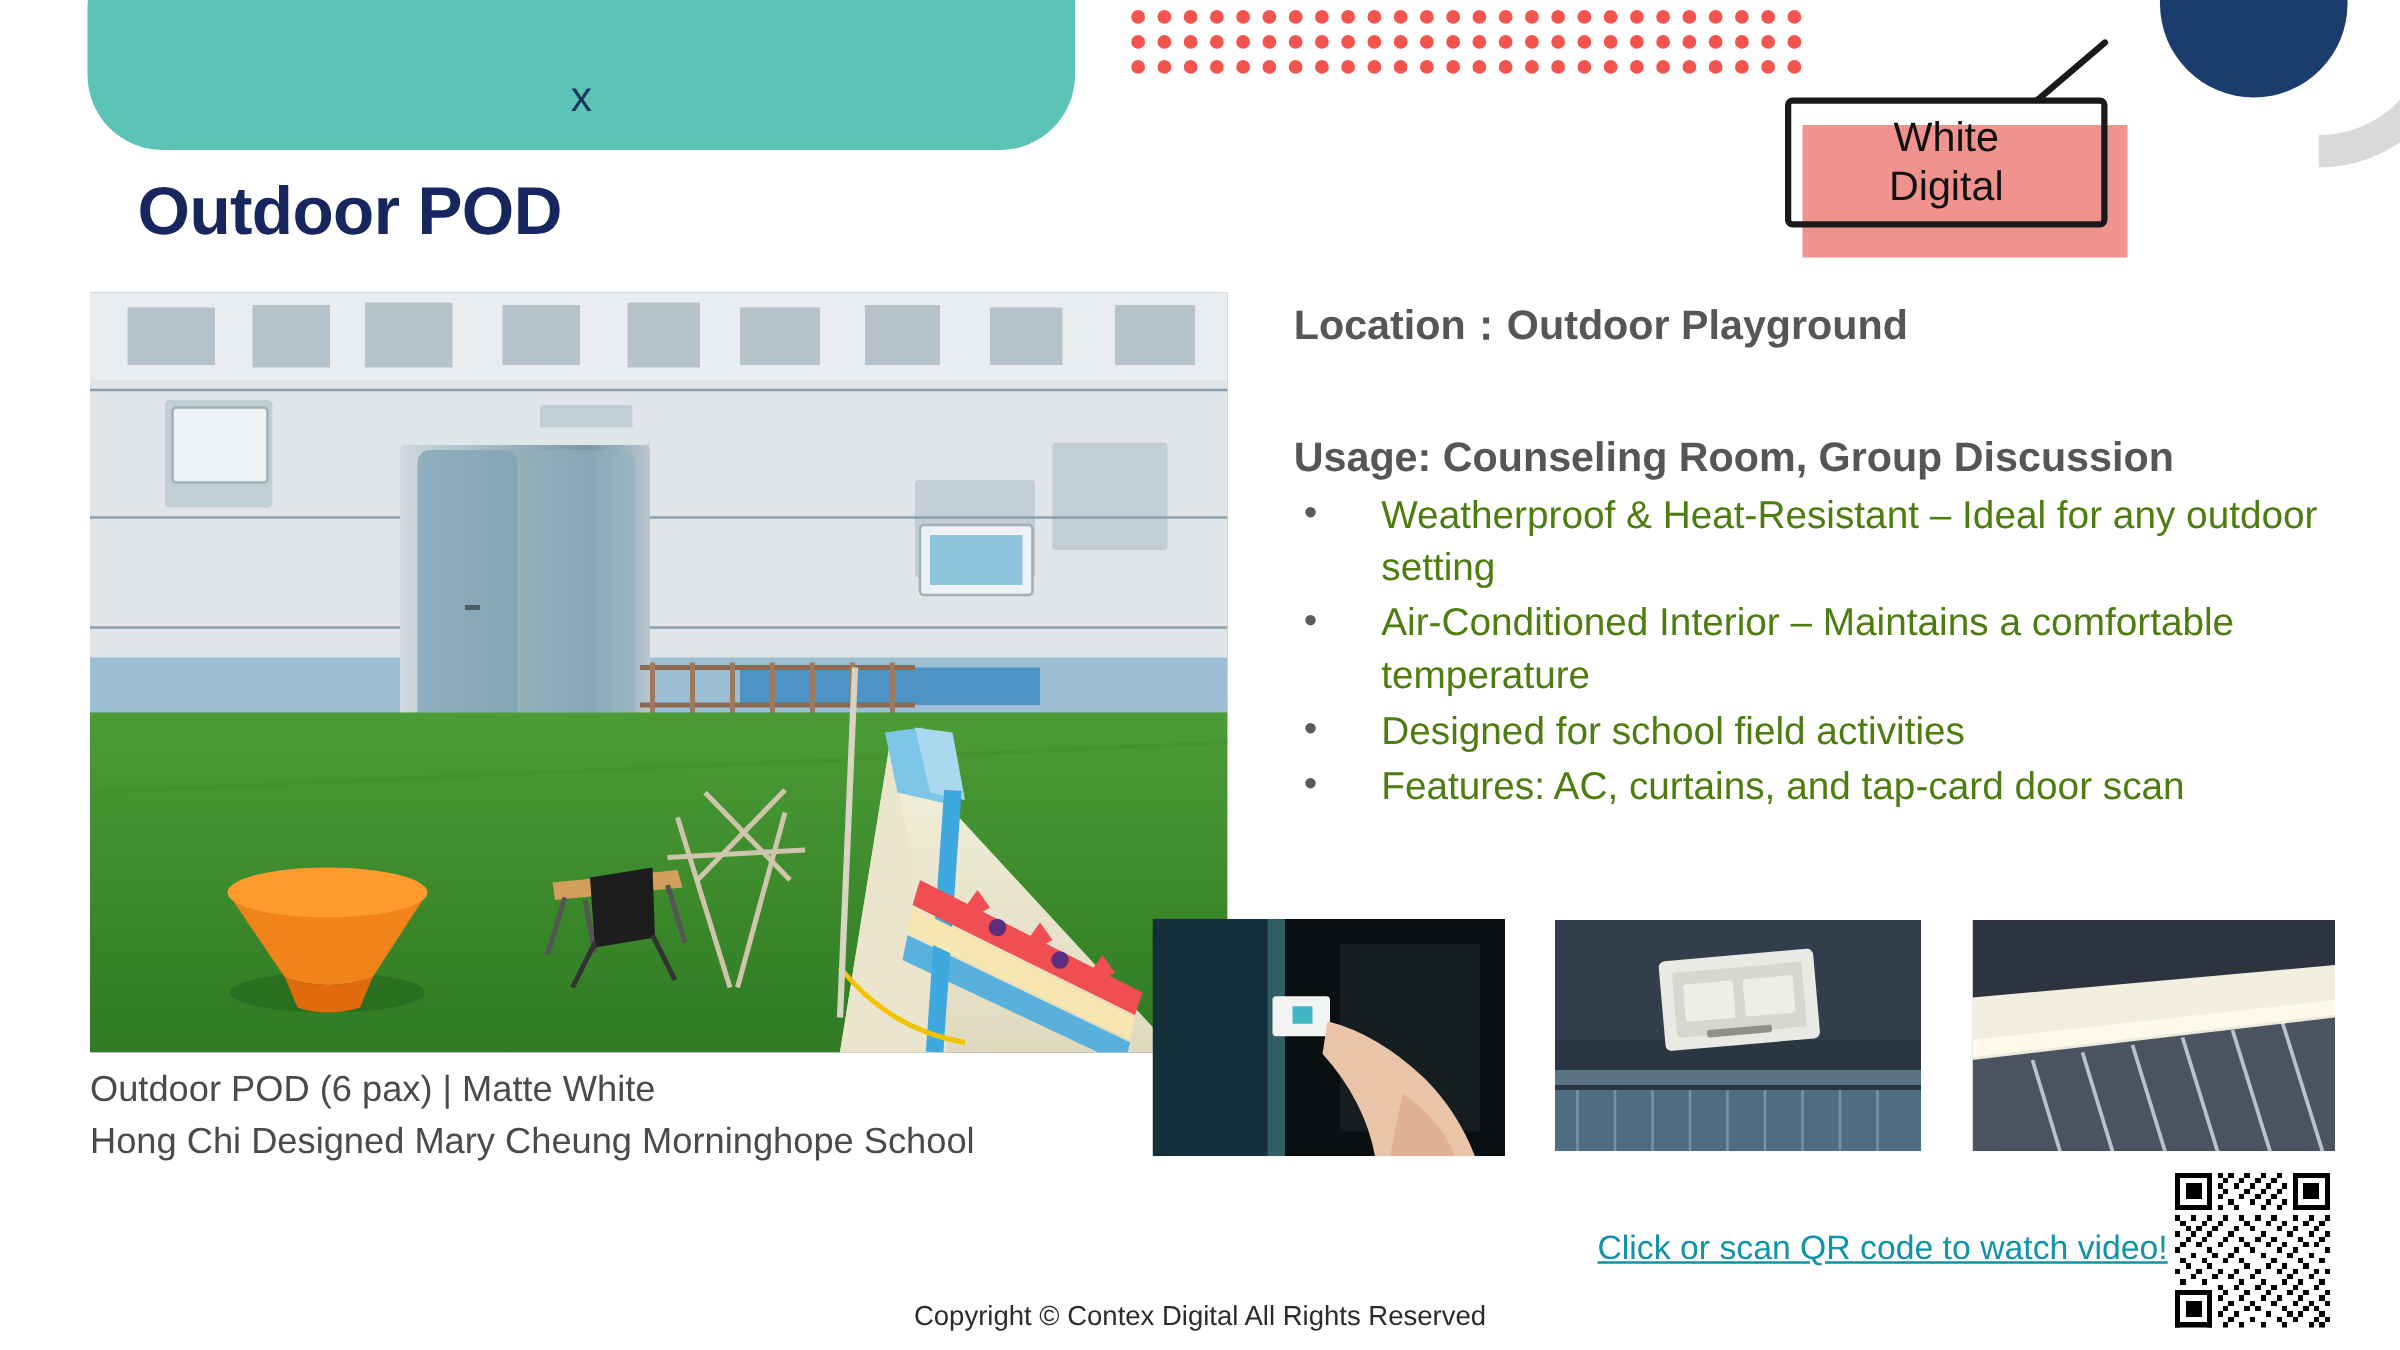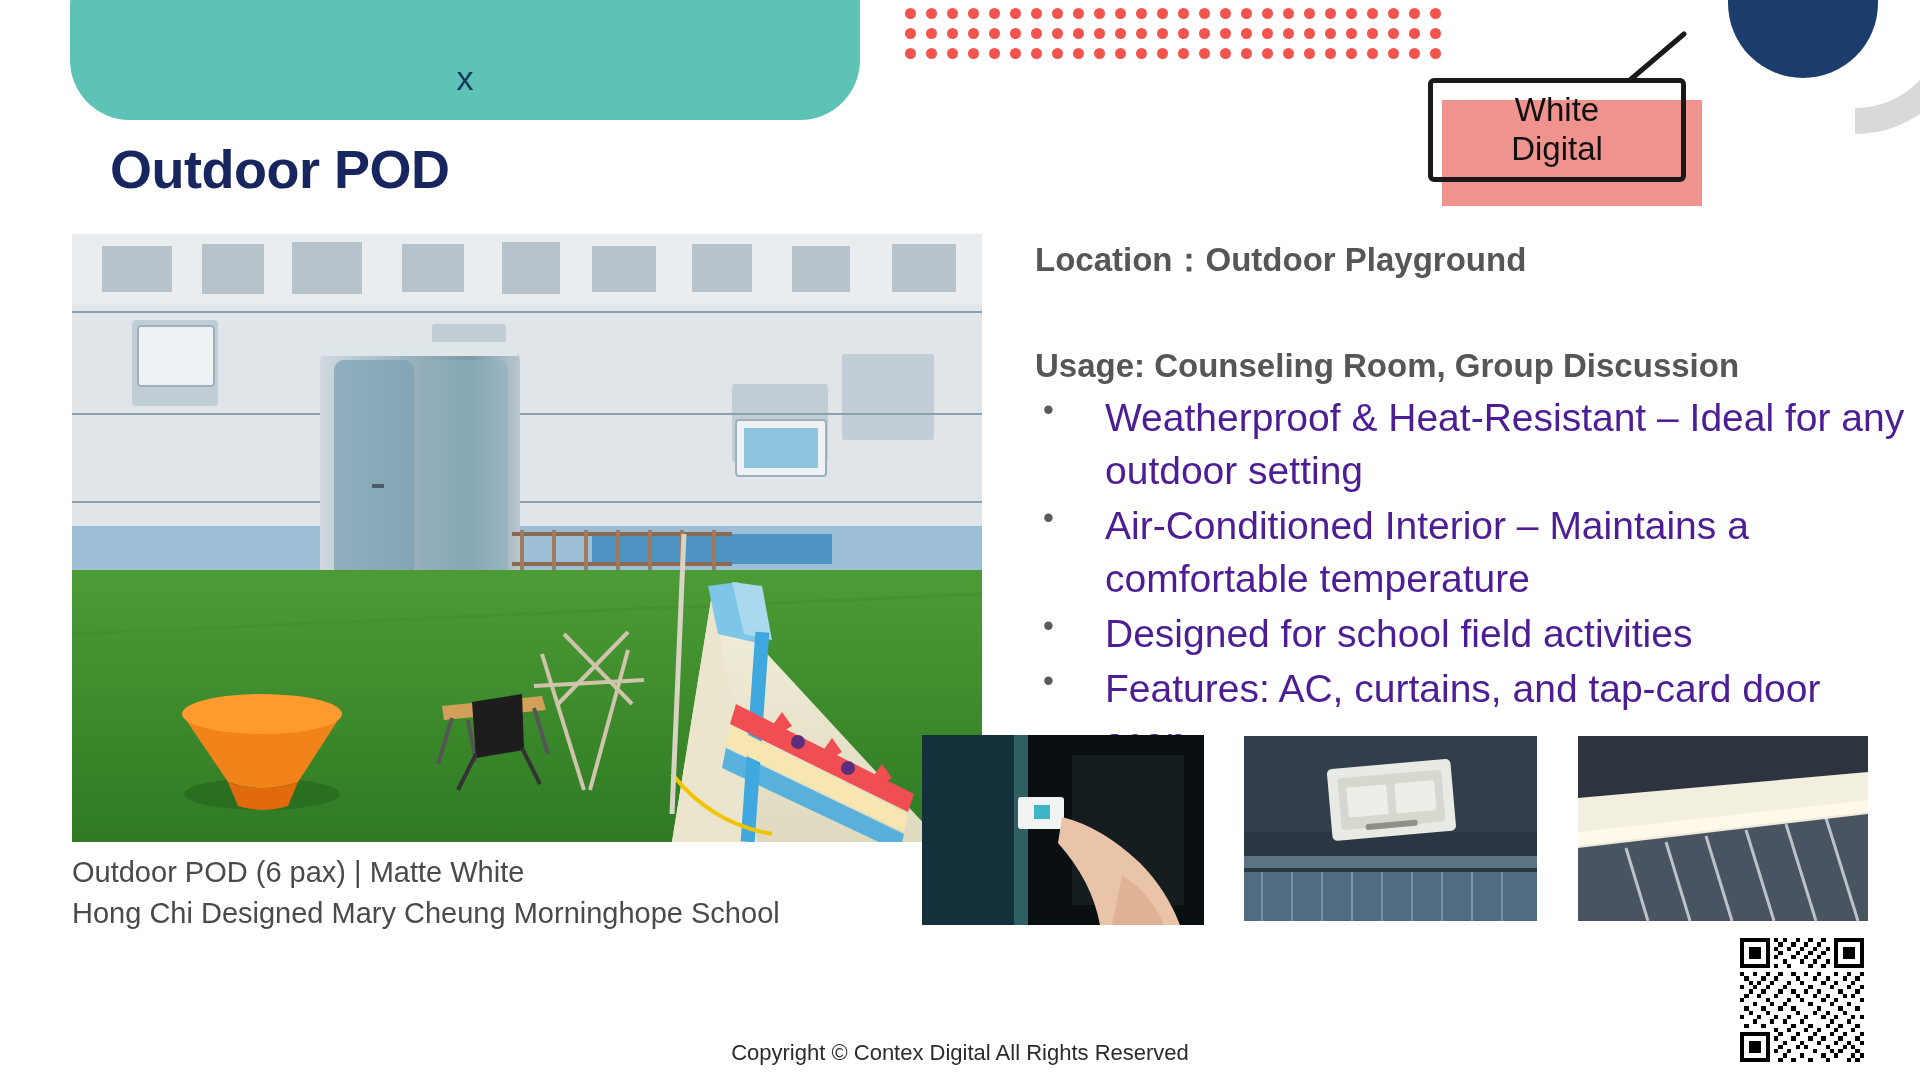--- a/index.html
+++ b/index.html
@@ -174,23 +174,23 @@
     font-size: 33px;
     font-weight: 700;
     color: #565656;
     margin-bottom: 6px;
     white-space: nowrap;
   }
   ul.bullets { list-style: none; }
   ul.bullets li {
     position: relative;
     padding-left: 70px;
-    font-size: 39px;
+    font-size: 31px;
     line-height: 1.36;
-    color: #4c1d95;
+    color: #4d7c0f;
     margin-bottom: 2px;
   }
   ul.bullets li::before {
     content: "•";
     position: absolute;
     left: 8px; top: -2px;
     font-size: 31px;
     color: #5A5A5A;
   }
 
@@ -560,20 +560,21 @@
           <path d="M128 100 L154 185"></path>
             <path d="M168 94 L196 185"></path>
           <path d="M208 88 L238 185"></path>
             <path d="M248 82 L280 185"></path>
         </g>
         <path d="M0 96 L290 64 L290 78 L0 112 Z" fill="#fffaea" opacity="0.9"></path>
       </svg>
     </div>
   </div>
 
+  <a class="qr-link" href="#">Click or scan QR code to watch video!</a>
   <div class="qr-code">
     <svg width="124" height="124" viewBox="0 0 29 29" shape-rendering="crispEdges">
       <rect width="29" height="29" fill="#ffffff"></rect>
       <g fill="#000000">
         <rect x="0" y="0" width="7" height="1"></rect>
           <rect x="0" y="6" width="7" height="1"></rect>
         <rect x="0" y="0" width="1" height="7"></rect>
           <rect x="6" y="0" width="1" height="7"></rect>
         <rect x="2" y="2" width="3" height="3"></rect>
         <rect x="22" y="0" width="7" height="1"></rect>

